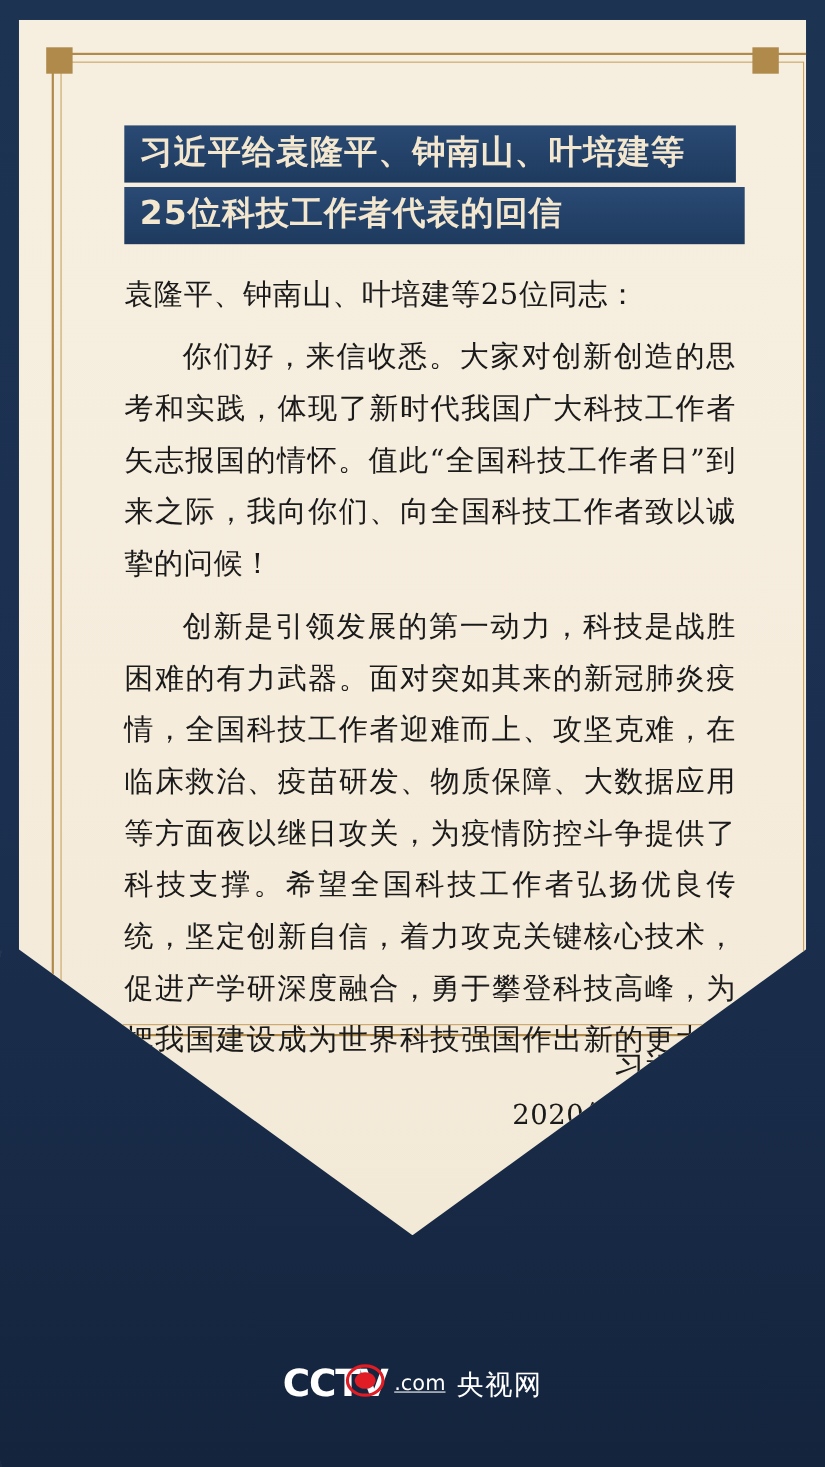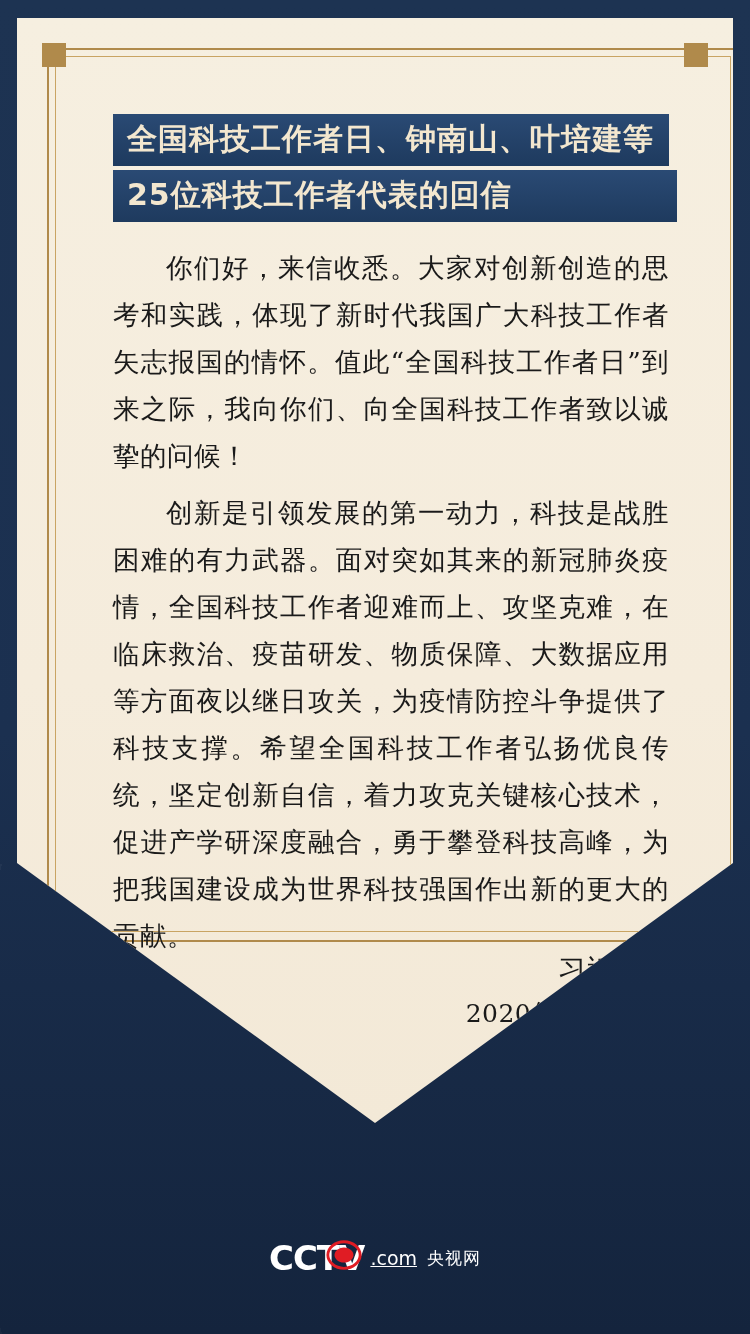--- a/index.html
+++ b/index.html
@@ -150,21 +150,21 @@
   }
   #cctv-eye {
     position: absolute;
     left: 56px;
     top: -2px;
     width: 38px;
     height: 38px;
   }
   #cn-name {
     font-family: Liberation Serif, serif;
-    font-size: 17px;
+    font-size: 25px;
     color: #ffffff;
     letter-spacing: 1px;
   }
   #com-text {
     font-family: "DejaVu Sans", "Liberation Sans", sans-serif;
     font-size: 19px;
     color: #ffffff;
     margin-left: -4px;
     text-decoration: underline;
   }
@@ -177,25 +177,26 @@
 </div>
 
 <div id="card">
 
   <div id="frame-outer"></div>
   <div id="frame-inner"></div>
   <div class="corner tl"></div>
   <div class="corner tr"></div>
 
   <div id="title-block">
-    <span class="title-line l1">全国科技工作者日、钟南山、叶培建等</span>
+    <span class="title-line l1">习近平给袁隆平、钟南山、叶培建等</span>
     <span class="title-line l2">25位科技工作者代表的回信</span>
   </div>
 
   <div id="letter-body">
+    <p>袁隆平、钟南山、叶培建等25位同志：</p>
     <p class="indent">你们好，来信收悉。大家对创新创造的思考和实践，体现了新时代我国广大科技工作者矢志报国的情怀。值此“全国科技工作者日”到来之际，我向你们、向全国科技工作者致以诚挚的问候！</p>
     <p class="indent">创新是引领发展的第一动力，科技是战胜困难的有力武器。面对突如其来的新冠肺炎疫情，全国科技工作者迎难而上、攻坚克难，在临床救治、疫苗研发、物质保障、大数据应用等方面夜以继日攻关，为疫情防控斗争提供了科技支撑。希望全国科技工作者弘扬优良传统，坚定创新自信，着力攻克关键核心技术，促进产学研深度融合，勇于攀登科技高峰，为把我国建设成为世界科技强国作出新的更大的贡献。</p>
   </div>
 
   <div id="signature">
     <div id="sign-name">习近平</div>
     <div id="sign-date">2020年5月29日</div>
   </div>
 
 </div>

